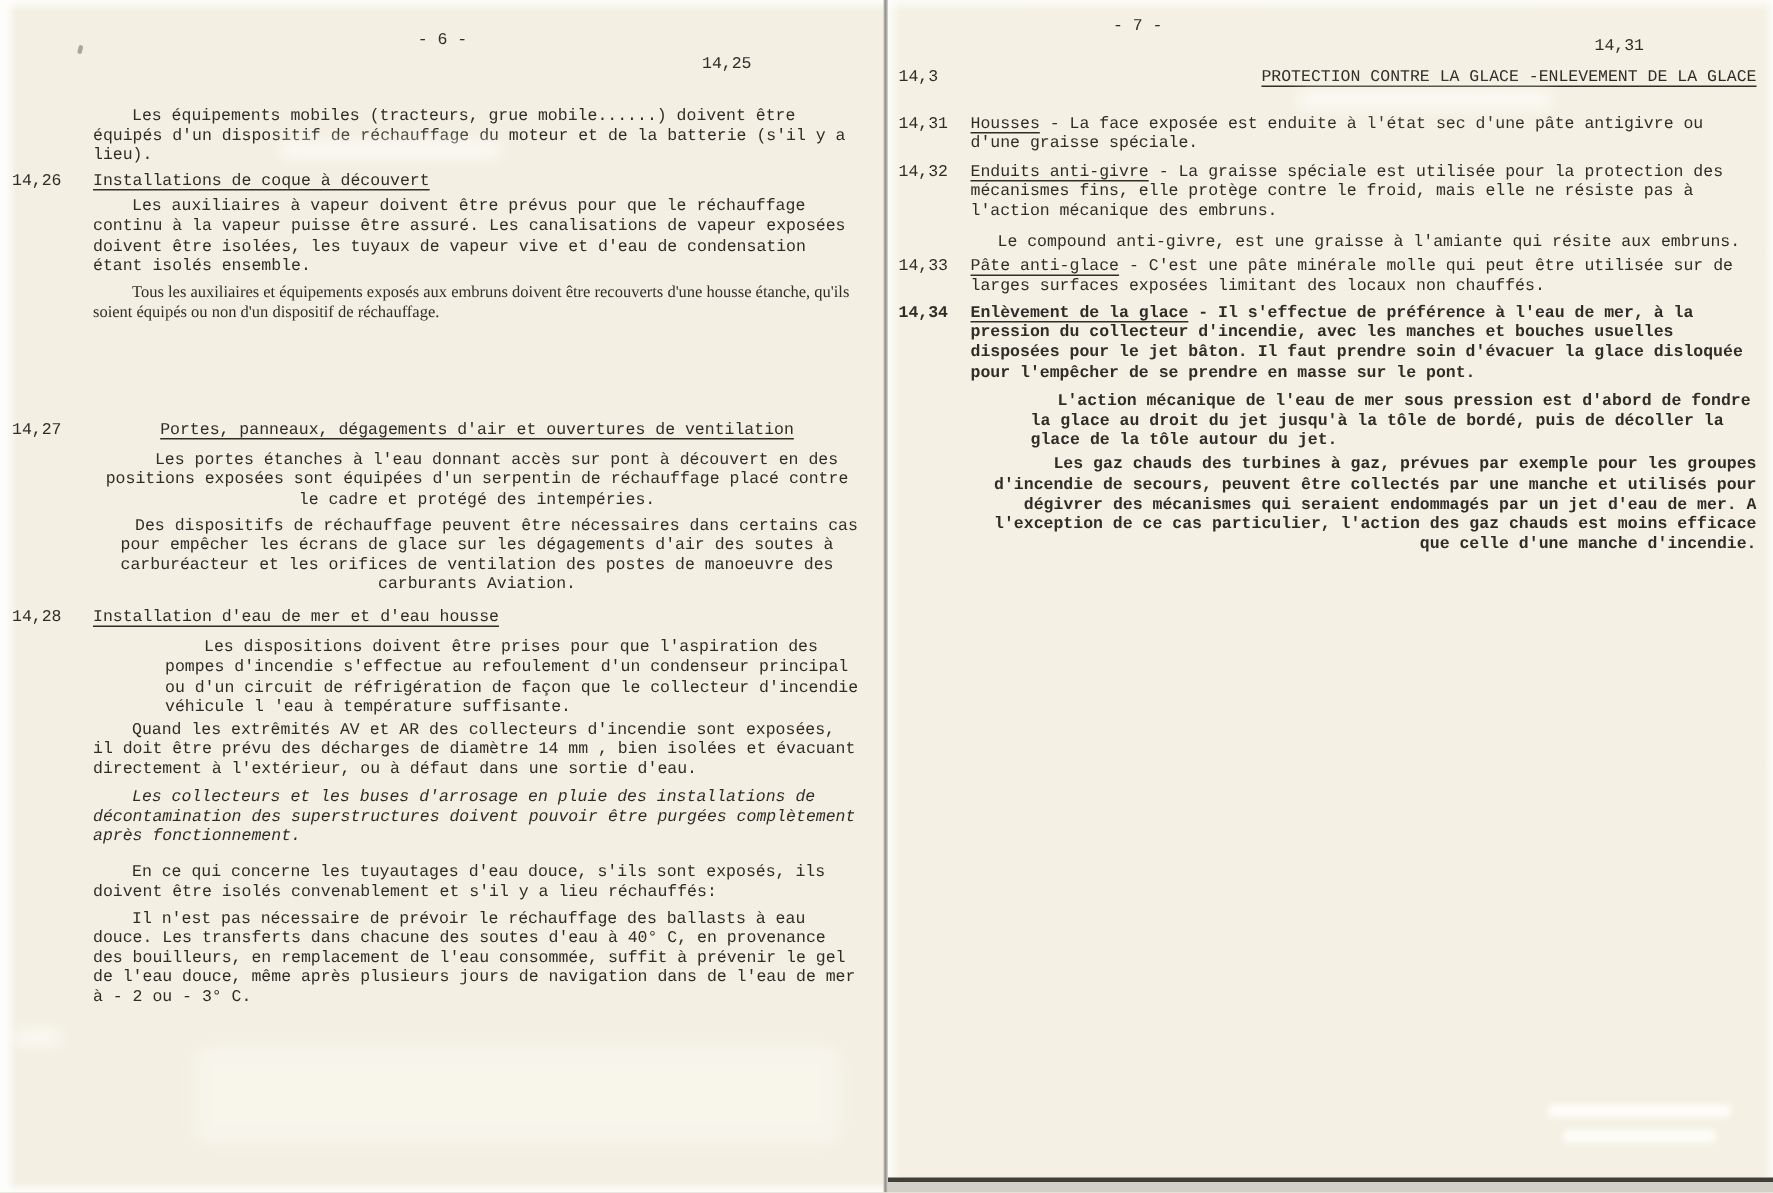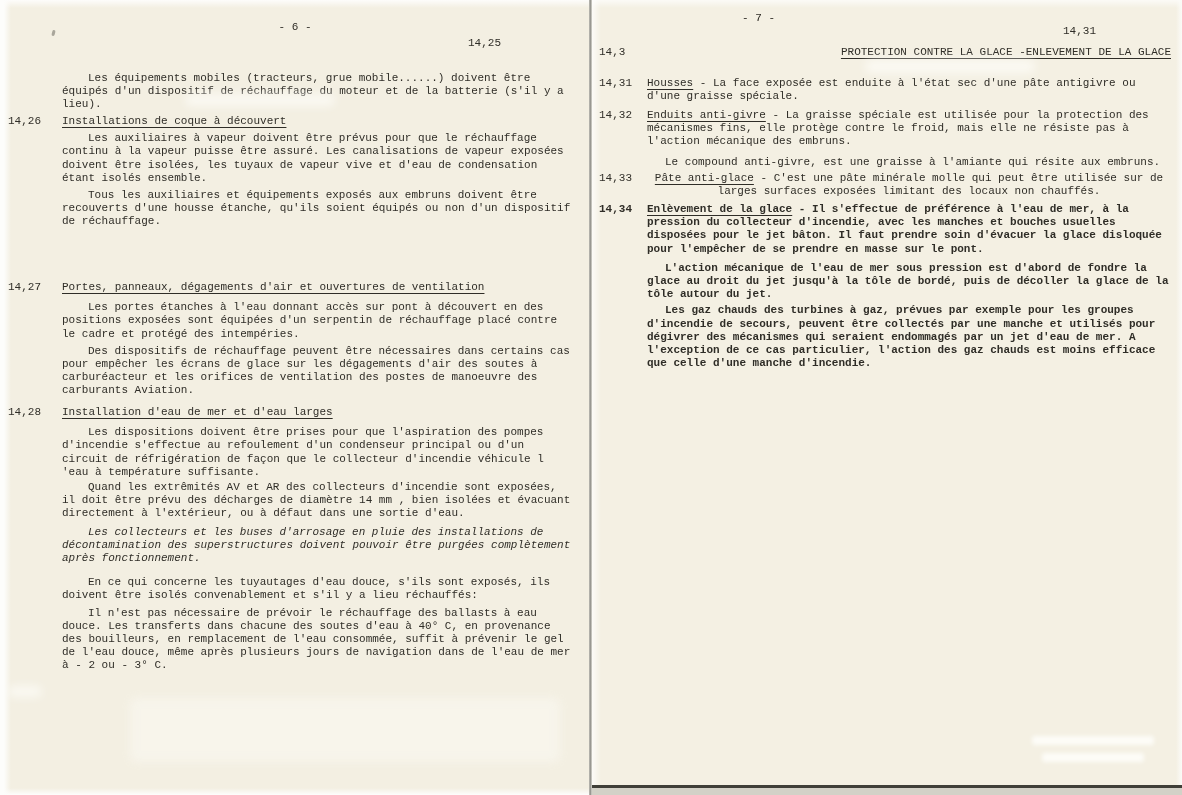--- a/index.html
+++ b/index.html
@@ -58,34 +58,34 @@
     <div class="content">
 
       <div class="sec" style="top:72px;">
         <p class="p">Les équipements mobiles (tracteurs, grue mobile......) doivent être équipés d'un dispositif de réchauffage du moteur et de la batterie (s'il y a lieu).</p>
       </div>
 
       <div class="sec" style="top:115px;">
         <span class="secnum">14,26</span>
         <p class="h">Installations de coque à découvert</p>
         <p class="p" style="margin-top:4px;">Les auxiliaires à vapeur doivent être prévus pour que le réchauffage continu à la vapeur puisse être assuré. Les canalisations de vapeur exposées doivent être isolées, les tuyaux de vapeur vive et d'eau de condensation étant isolés ensemble.</p>
-        <p class="p" style="margin-top:4px;">Tous les auxiliaires et équipements exposés aux embruns doivent être recouverts d'une housse étanche, qu'ils soient équipés ou non d'un dispositif de réchauffage.</p>
+        <p class="p" style="margin-top:4px;font-family:Liberation Serif, serif;">Tous les auxiliaires et équipements exposés aux embruns doivent être recouverts d'une housse étanche, qu'ils soient équipés ou non d'un dispositif de réchauffage.</p>
       </div>
 
-      <div class="sec" style="top:281px;">
+      <div class="sec" style="top:281px;text-align:center;">
         <span class="secnum">14,27</span>
         <p class="h">Portes, panneaux, dégagements d'air et ouvertures de ventilation</p>
         <p class="p" style="margin-top:7px;">Les portes étanches à l'eau donnant accès sur pont à découvert en des positions exposées sont équipées d'un serpentin de réchauffage placé contre le cadre et protégé des intempéries.</p>
         <p class="p" style="margin-top:4px;">Des dispositifs de réchauffage peuvent être nécessaires dans certains cas pour empêcher les écrans de glace sur les dégagements d'air des soutes à carburéacteur et les orifices de ventilation des postes de manoeuvre des carburants Aviation.</p>
       </div>
 
       <div class="sec" style="top:406px;">
         <span class="secnum">14,28</span>
-        <p class="h">Installation d'eau de mer et d'eau larges</p>
-        <p class="p" style="margin-top:7px;">Les dispositions doivent être prises pour que l'aspiration des pompes d'incendie s'effectue au refoulement d'un condenseur principal ou d'un circuit de réfrigération de façon que le collecteur d'incendie véhicule l 'eau à température suffisante.</p>
+        <p class="h">Installation d'eau de mer et d'eau housse</p>
+        <p class="p" style="margin-top:7px;margin-left:48px;">Les dispositions doivent être prises pour que l'aspiration des pompes d'incendie s'effectue au refoulement d'un condenseur principal ou d'un circuit de réfrigération de façon que le collecteur d'incendie véhicule l 'eau à température suffisante.</p>
         <p class="p" style="margin-top:2px;">Quand les extrêmités AV et AR des collecteurs d'incendie sont exposées, il doit être prévu des décharges de diamètre 14 mm , bien isolées et évacuant directement à l'extérieur, ou à défaut dans une sortie d'eau.</p>
         <p class="p" style="margin-top:5px;font-style:italic;">Les collecteurs et les buses d'arrosage en pluie des installations de décontamination des superstructures doivent pouvoir être purgées complètement après fonctionnement.</p>
         <p class="p" style="margin-top:11px;">En ce qui concerne les tuyautages d'eau douce, s'ils sont exposés, ils doivent être isolés convenablement et s'il y a lieu réchauffés:</p>
         <p class="p" style="margin-top:4px;">Il n'est pas nécessaire de prévoir le réchauffage des ballasts à eau douce. Les transferts dans chacune des soutes d'eau à 40° C, en provenance des bouilleurs, en remplacement de l'eau consommée, suffit à prévenir le gel de l'eau douce, même après plusieurs jours de navigation dans de l'eau de mer à - 2 ou - 3° C.</p>
       </div>
 
     </div>
   </div>
 
   <div class="divider"></div>
@@ -105,30 +105,30 @@
         <span class="secnum">14,31</span>
         <p><span class="u">Housses</span><span> - La face exposée est enduite à l'état sec d'une pâte antigivre ou d'une graisse spéciale.</span></p>
       </div>
 
       <div class="sec" style="top:109px;">
         <span class="secnum">14,32</span>
         <p><span class="u">Enduits anti-givre</span><span> - La graisse spéciale est utilisée pour la protection des mécanismes fins, elle protège contre le froid, mais elle ne résiste pas à l'action mécanique des embruns.</span></p>
         <p class="pi" style="margin-top:7px;">Le compound anti-givre, est une graisse à l'amiante qui résite aux embruns.</p>
       </div>
 
-      <div class="sec" style="top:172px;text-align:center;">
+      <div class="sec" style="top:172px;">
         <span class="secnum">14,33</span>
         <p><span class="u">Pâte anti-glace</span><span> - C'est une pâte minérale molle qui peut être utilisée sur de larges surfaces exposées limitant des locaux non chauffés.</span></p>
       </div>
 
       <div class="sec" style="top:203px;font-weight:bold;">
         <span class="secnum">14,34</span>
         <p><span class="u">Enlèvement de la glace</span><span> - Il s'effectue de préférence à l'eau de mer, à la pression du collecteur d'incendie, avec les manches et bouches usuelles disposées pour le jet bâton. Il faut prendre soin d'évacuer la glace disloquée pour l'empêcher de se prendre en masse sur le pont.</span></p>
-        <p class="pi" style="margin-top:6px;">L'action mécanique de l'eau de mer sous pression est d'abord de fondre la glace au droit du jet jusqu'à la tôle de bordé, puis de décoller la glace de la tôle autour du jet.</p>
-        <p class="pi" style="margin-top:3px;">Les gaz chauds des turbines à gaz, prévues par exemple pour les groupes d'incendie de secours, peuvent être collectés par une manche et utilisés pour dégivrer des mécanismes qui seraient endommagés par un jet d'eau de mer. A l'exception de ce cas particulier, l'action des gaz chauds est moins efficace que celle d'une manche d'incendie.</p>
+        <p class="pi" style="margin-top:6px;margin-left:40px;">L'action mécanique de l'eau de mer sous pression est d'abord de fondre la glace au droit du jet jusqu'à la tôle de bordé, puis de décoller la glace de la tôle autour du jet.</p>
+        <p class="pi" style="margin-top:3px;text-align:right;">Les gaz chauds des turbines à gaz, prévues par exemple pour les groupes d'incendie de secours, peuvent être collectés par une manche et utilisés pour dégivrer des mécanismes qui seraient endommagés par un jet d'eau de mer. A l'exception de ce cas particulier, l'action des gaz chauds est moins efficace que celle d'une manche d'incendie.</p>
       </div>
 
     </div>
   </div>
 
   <div class="speck" style="left:52px;top:30px;width:3px;height:6px;transform:rotate(14deg);"></div>
   <div class="smudge" style="left:185px;top:94px;width:150px;height:12px;"></div>
   <div class="smudge" style="left:865px;top:60px;width:170px;height:13px;"></div>
   <div class="smudge" style="left:8px;top:686px;width:34px;height:11px;"></div>
   <div class="smudge" style="left:130px;top:698px;width:430px;height:64px;opacity:.55;"></div>

